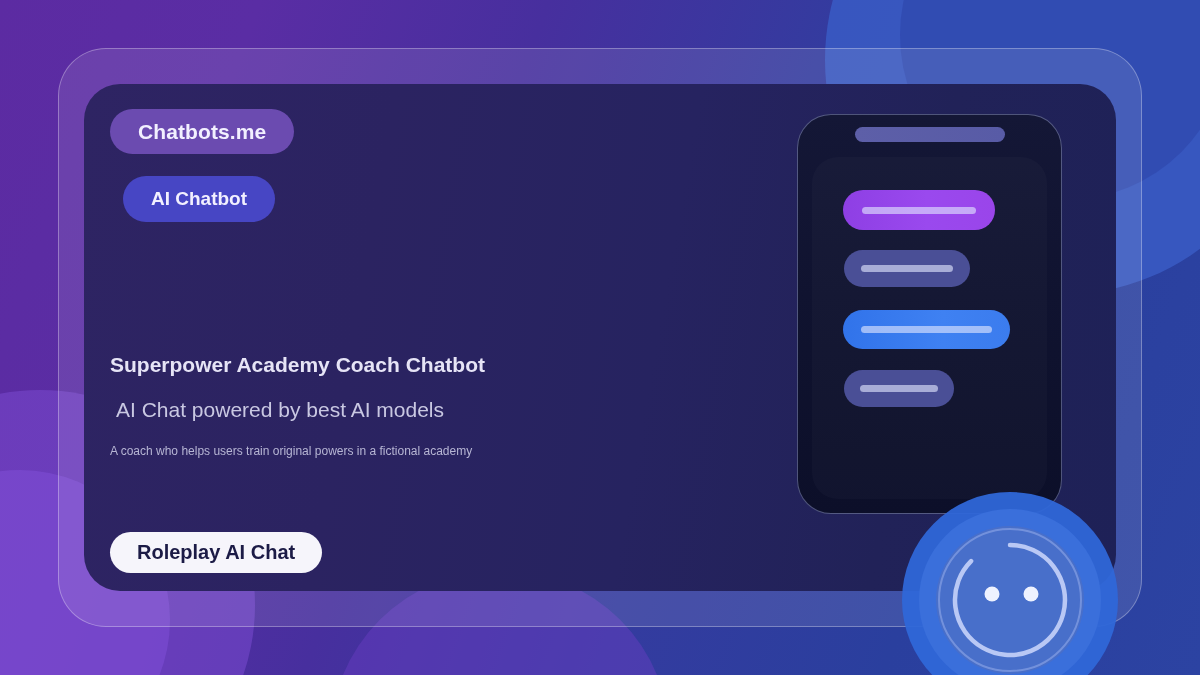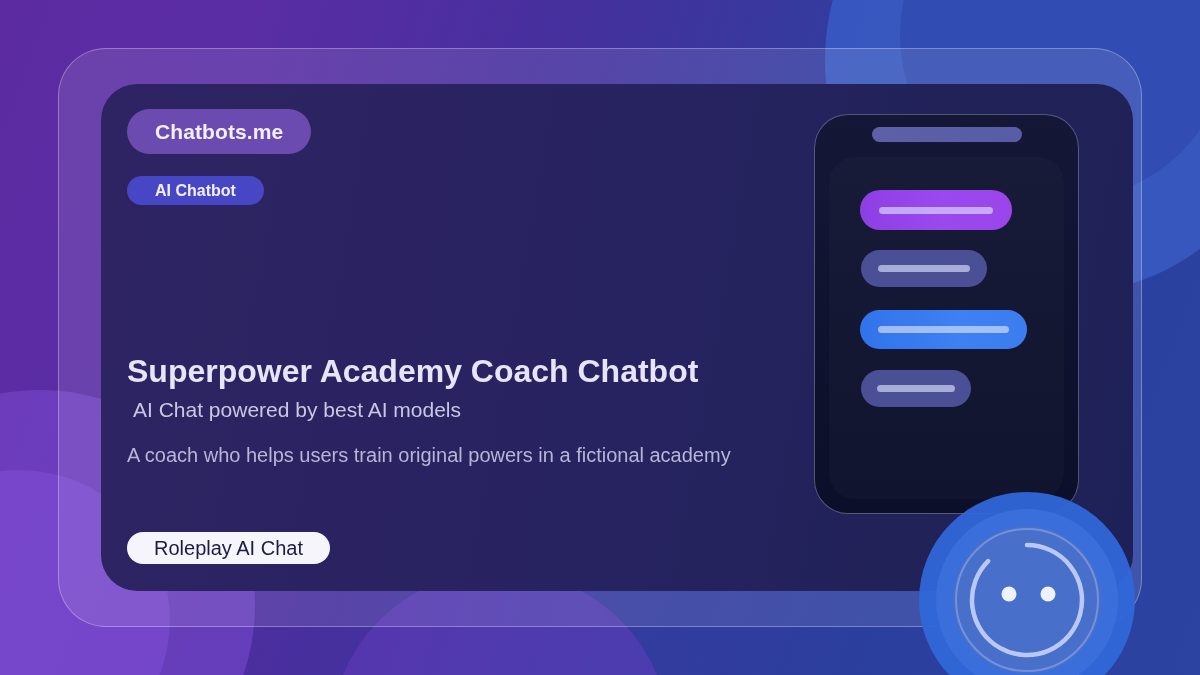--- a/index.html
+++ b/index.html
@@ -72,21 +72,20 @@
   
   .card {
     position: absolute;
     left: 84px;
     top: 84px;
     width: 1032px;
     height: 507px;
     border-radius: 36px;
     background: linear-gradient(100deg, #2e2463 0%, #2b2361 28%, #262360 55%, #212258 78%, #1e2157 100%);
     overflow: visible;
-    margin-left: 17px;
   }
   .card-clip {
     position: absolute;
     inset: 0;
     border-radius: 36px;
     overflow: hidden;
   }
 
   
   .content {
@@ -110,25 +109,25 @@
     position: absolute;
     left: 0; top: 25px;
     height: 45px;
     padding: 0 28px;
     background: #6b4bb0;
     font-size: 21px;
     letter-spacing: .1px;
   }
   .badge-type {
     position: absolute;
-    left: 0; top: 92px;
-    height: 29px;
+    left: 13px; top: 92px;
+    height: 46px;
     padding: 0 28px;
     background: #4746c4;
-    font-size: 16px;
+    font-size: 19px;
   }
 
   .headline {
     position: absolute;
     left: 0;
     top: 158px;
     width: 620px;
     margin: 0;
     color: #ffffff;
     font-size: 38px;
@@ -136,57 +135,57 @@
     line-height: 1.31;
     letter-spacing: -0.2px;
   }
   .subheadline {
     position: absolute;
     left: 0;
     top: 268px;
     width: 660px;
     margin: 0;
     color: #e6e4f6;
-    font-size: 32px;
+    font-size: 21px;
     font-weight: bold;
     line-height: 1.2;
   }
   .tagline {
     position: absolute;
     left: 6px;
     top: 314px;
     margin: 0;
     color: #c9c8e2;
     font-size: 21px;
     font-weight: normal;
   }
   .description {
     position: absolute;
     left: 0;
     top: 360px;
     width: 640px;
     margin: 0;
     color: #b7b6d4;
-    font-size: 20px;
+    font-size: 12px;
     font-weight: normal;
   }
 
   .cta {
     position: absolute;
     left: 0;
     top: 448px;
-    height: 32px;
+    height: 41px;
     padding: 0 27px;
     display: inline-flex;
     align-items: center;
     justify-content: center;
     background: #f6f5fb;
     color: #1c1b46;
     font-size: 20px;
-    font-weight: normal;
+    font-weight: bold;
     border: none;
     border-radius: 999px;
     white-space: nowrap;
     font-family: "Liberation Sans", sans-serif;
     cursor: pointer;
   }
 
   
   .phone {
     position: absolute;

